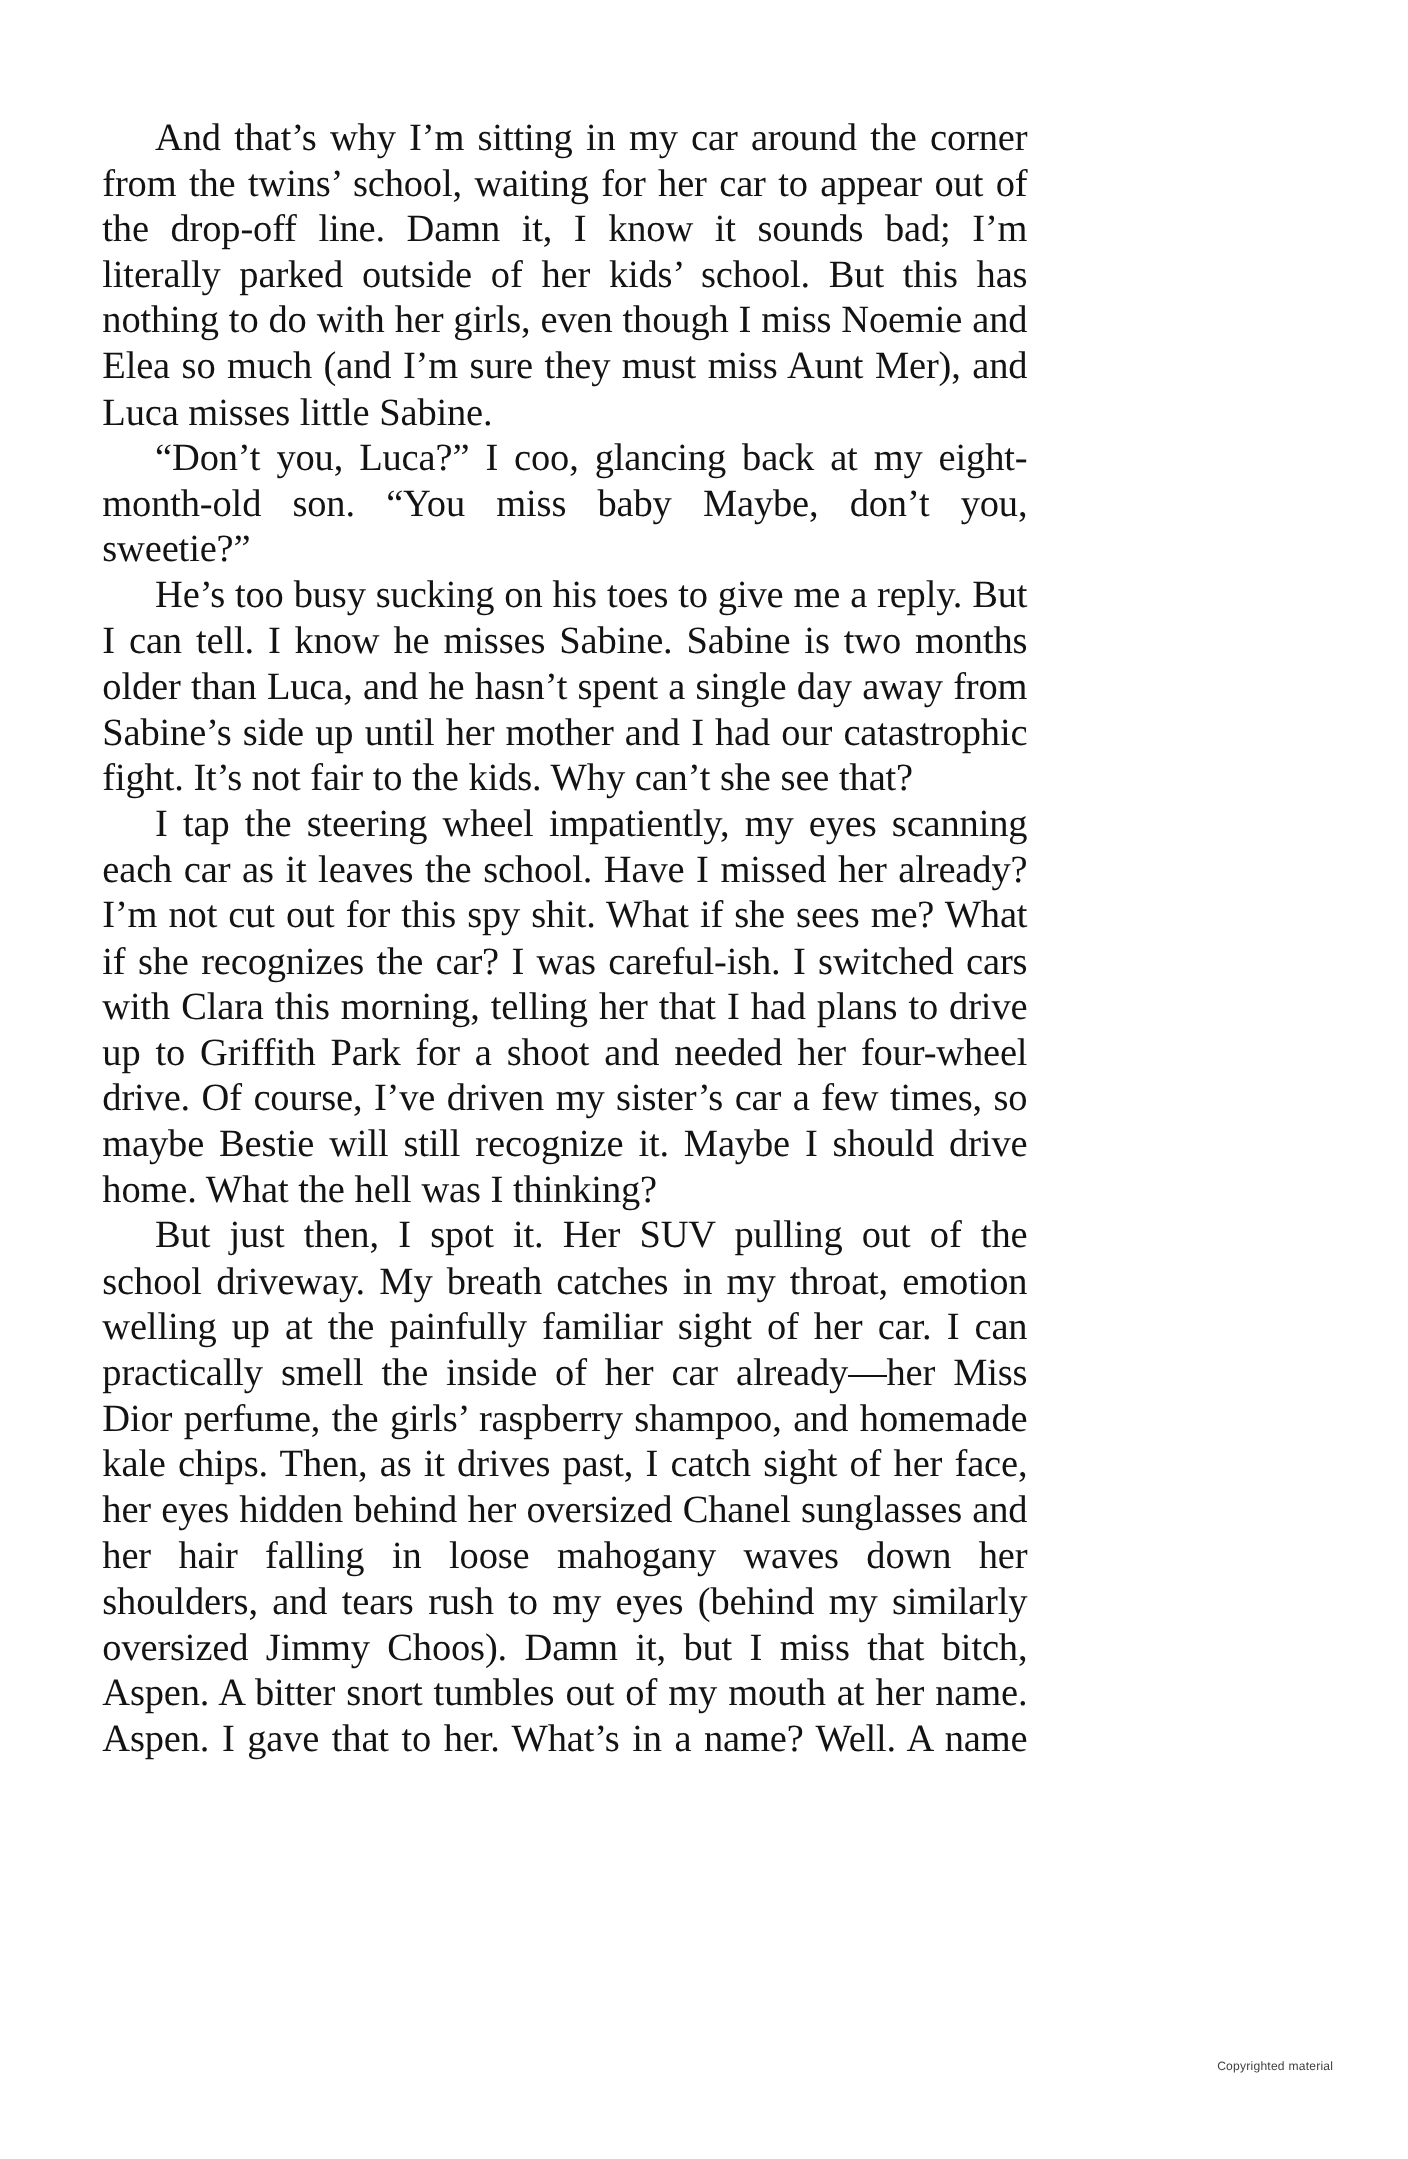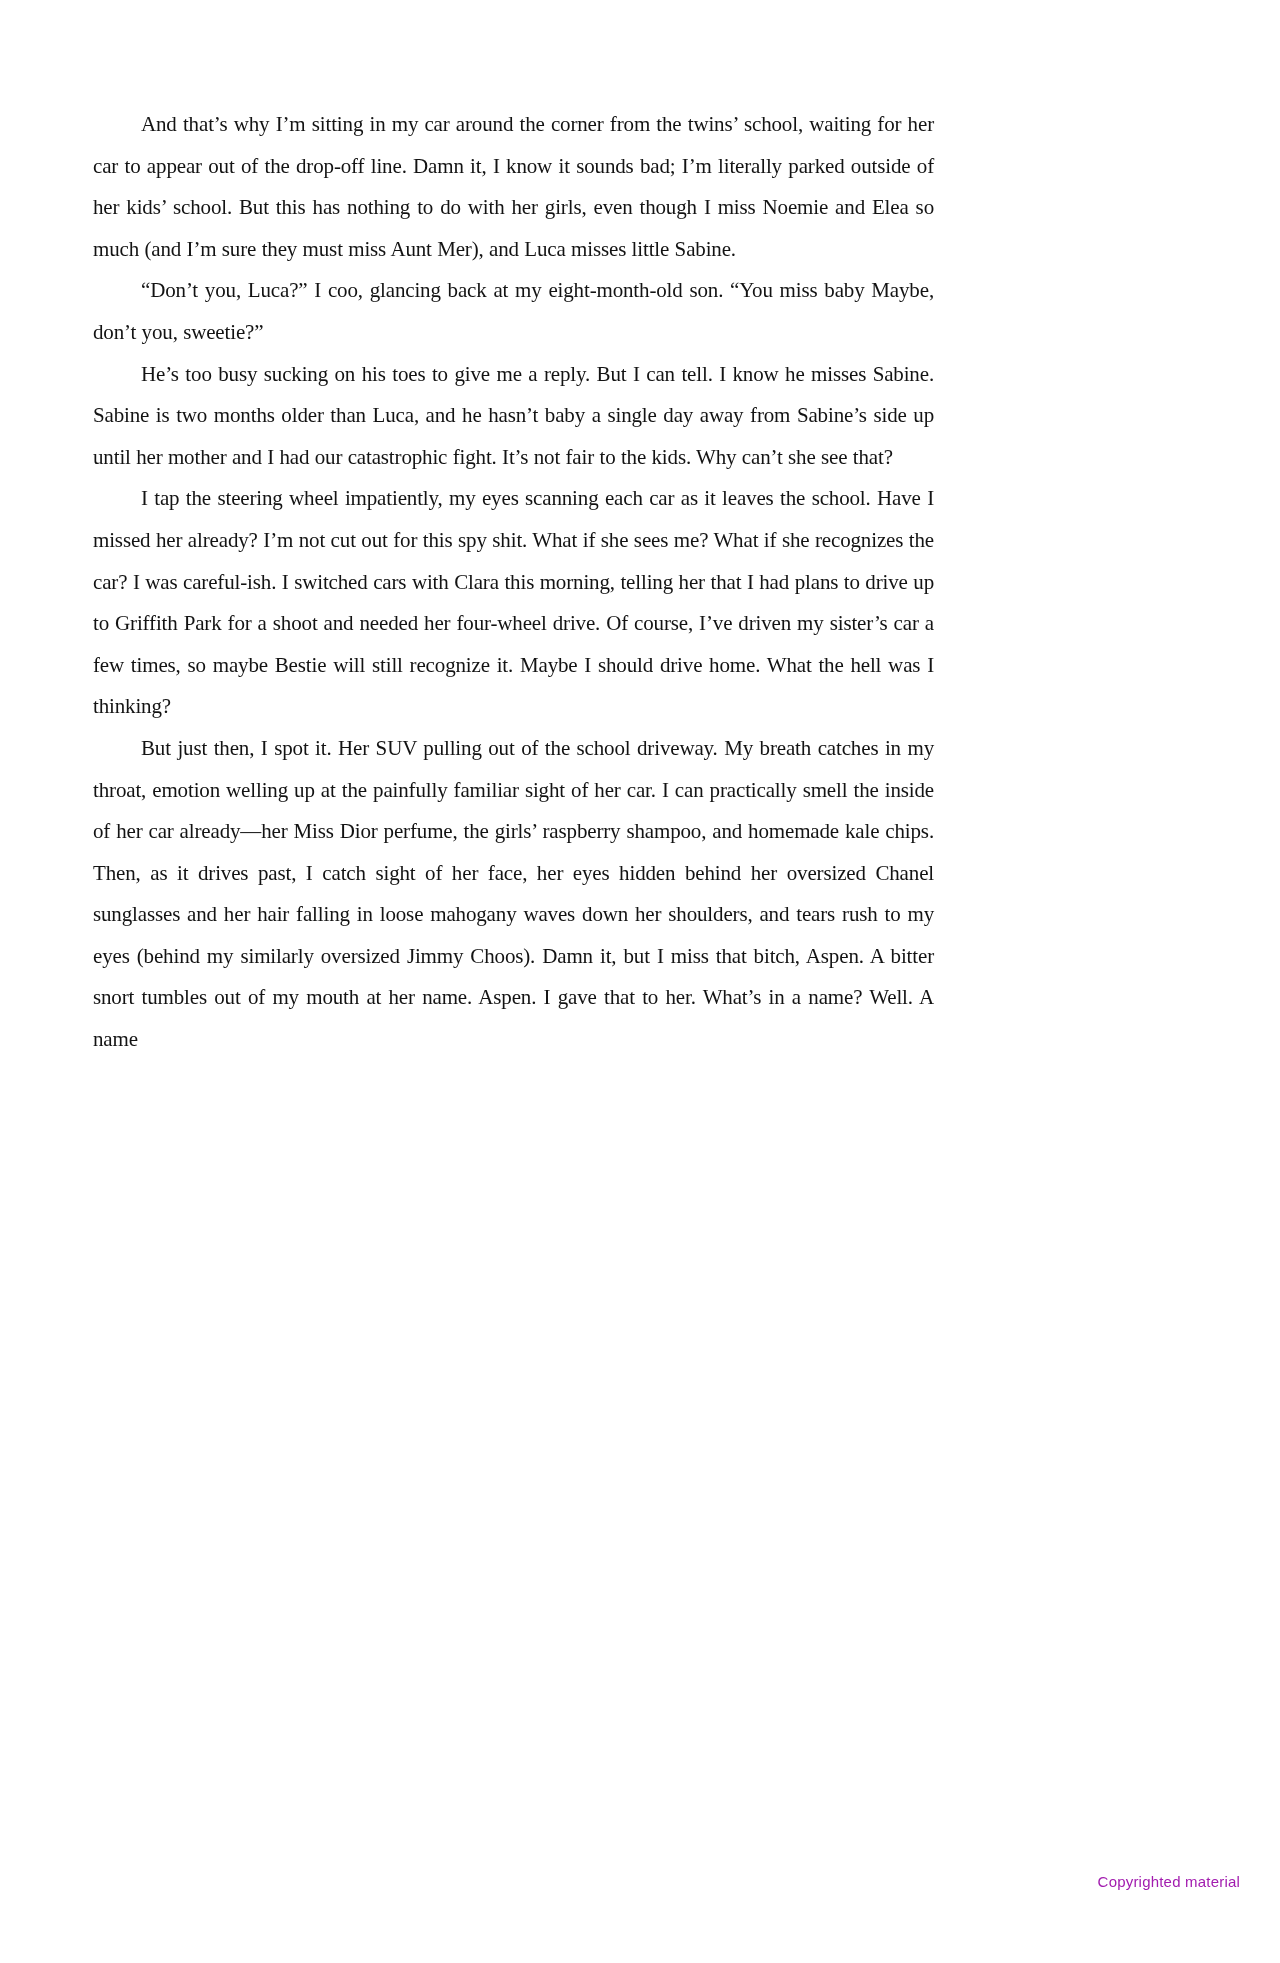--- a/index.html
+++ b/index.html
@@ -30,54 +30,54 @@
     left: 93px;
     top: 104px;
     width: 841px;
   }
 
   p.body-para {
     margin: 0;
     padding: 0;
     text-align: justify;
     text-justify: inter-word;
-    font-size: 21px;
+    font-size: 35px;
     line-height: 41.6px;
     letter-spacing: -0.15px;
     word-spacing: 0.3px;
     text-indent: 48px;
     hyphens: none;
     -webkit-hyphens: none;
     font-stretch: semi-condensed;
     transform-origin: left top;
   }
 
   p.body-para:last-child {
     text-align-last: justify;
   }
 
   #copyright-watermark {
     position: absolute;
-    right: 40px;
+    right: 68px;
     top: 1873px;
     font-family: "Liberation Sans", "DejaVu Sans", sans-serif;
-    font-size: 15px;
+    font-size: 11px;
     letter-spacing: 0.2px;
-    color: #a21caf;
+    color: #404040;
     white-space: nowrap;
   }
 </style>
 </head>
 <body>
 
 <div id="page">
 
   <div id="text-block">
     <p class="body-para">And that’s why I’m sitting in my car around the corner from the twins’ school, waiting for her car to appear out of the drop-off line. Damn it, I know it sounds bad; I’m literally parked outside of her kids’ school. But this has nothing to do with her girls, even though I miss Noemie and Elea so much (and I’m sure they must miss Aunt Mer), and Luca misses little Sabine.</p>
     <p class="body-para">“Don’t you, Luca?” I coo, glancing back at my eight-month-old son. “You miss baby Maybe, don’t you, sweetie?”</p>
-    <p class="body-para">He’s too busy sucking on his toes to give me a reply. But I can tell. I know he misses Sabine. Sabine is two months older than Luca, and he hasn’t baby a single day away from Sabine’s side up until her mother and I had our catastrophic fight. It’s not fair to the kids. Why can’t she see that?</p>
+    <p class="body-para">He’s too busy sucking on his toes to give me a reply. But I can tell. I know he misses Sabine. Sabine is two months older than Luca, and he hasn’t spent a single day away from Sabine’s side up until her mother and I had our catastrophic fight. It’s not fair to the kids. Why can’t she see that?</p>
     <p class="body-para">I tap the steering wheel impatiently, my eyes scanning each car as it leaves the school. Have I missed her already? I’m not cut out for this spy shit. What if she sees me? What if she recognizes the car? I was careful-ish. I switched cars with Clara this morning, telling her that I had plans to drive up to Griffith Park for a shoot and needed her four-wheel drive. Of course, I’ve driven my sister’s car a few times, so maybe Bestie will still recognize it. Maybe I should drive home. What the hell was I thinking?</p>
     <p class="body-para">But just then, I spot it. Her SUV pulling out of the school driveway. My breath catches in my throat, emotion welling up at the painfully familiar sight of her car. I can practically smell the inside of her car already—her Miss Dior perfume, the girls’ raspberry shampoo, and homemade kale chips. Then, as it drives past, I catch sight of her face, her eyes hidden behind her oversized Chanel sunglasses and her hair falling in loose mahogany waves down her shoulders, and tears rush to my eyes (behind my similarly oversized Jimmy Choos). Damn it, but I miss that bitch, Aspen. A bitter snort tumbles out of my mouth at her name. Aspen. I gave that to her. What’s in a name? Well. A name</p>
   </div>
 
   <div id="copyright-watermark">Copyrighted material</div>
 
 </div>
 
 </body></html>

